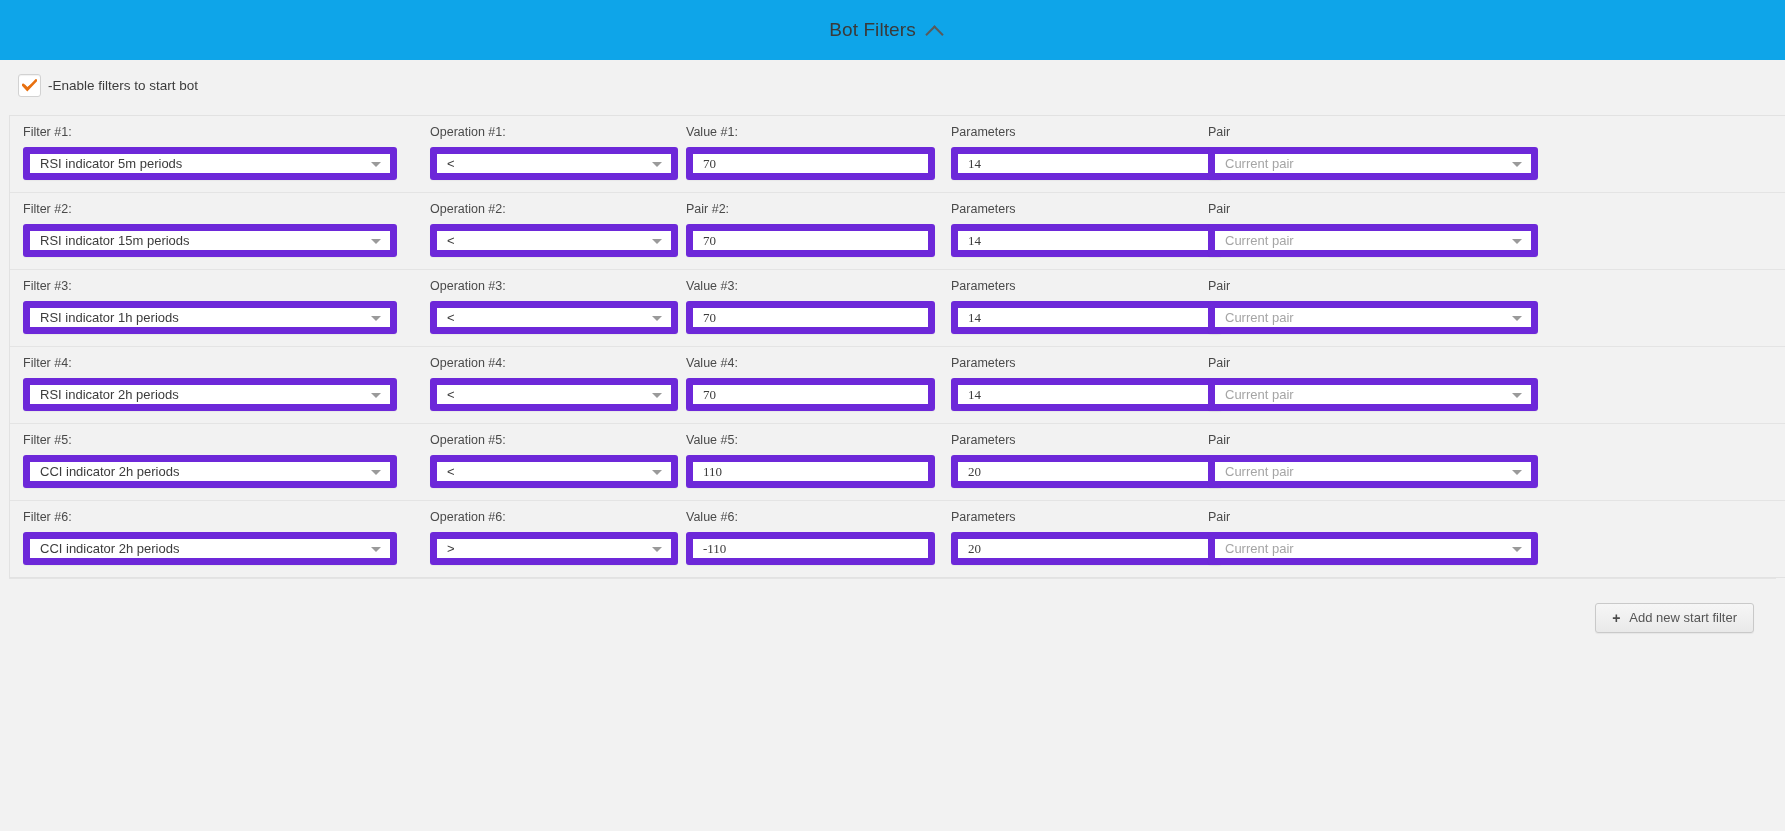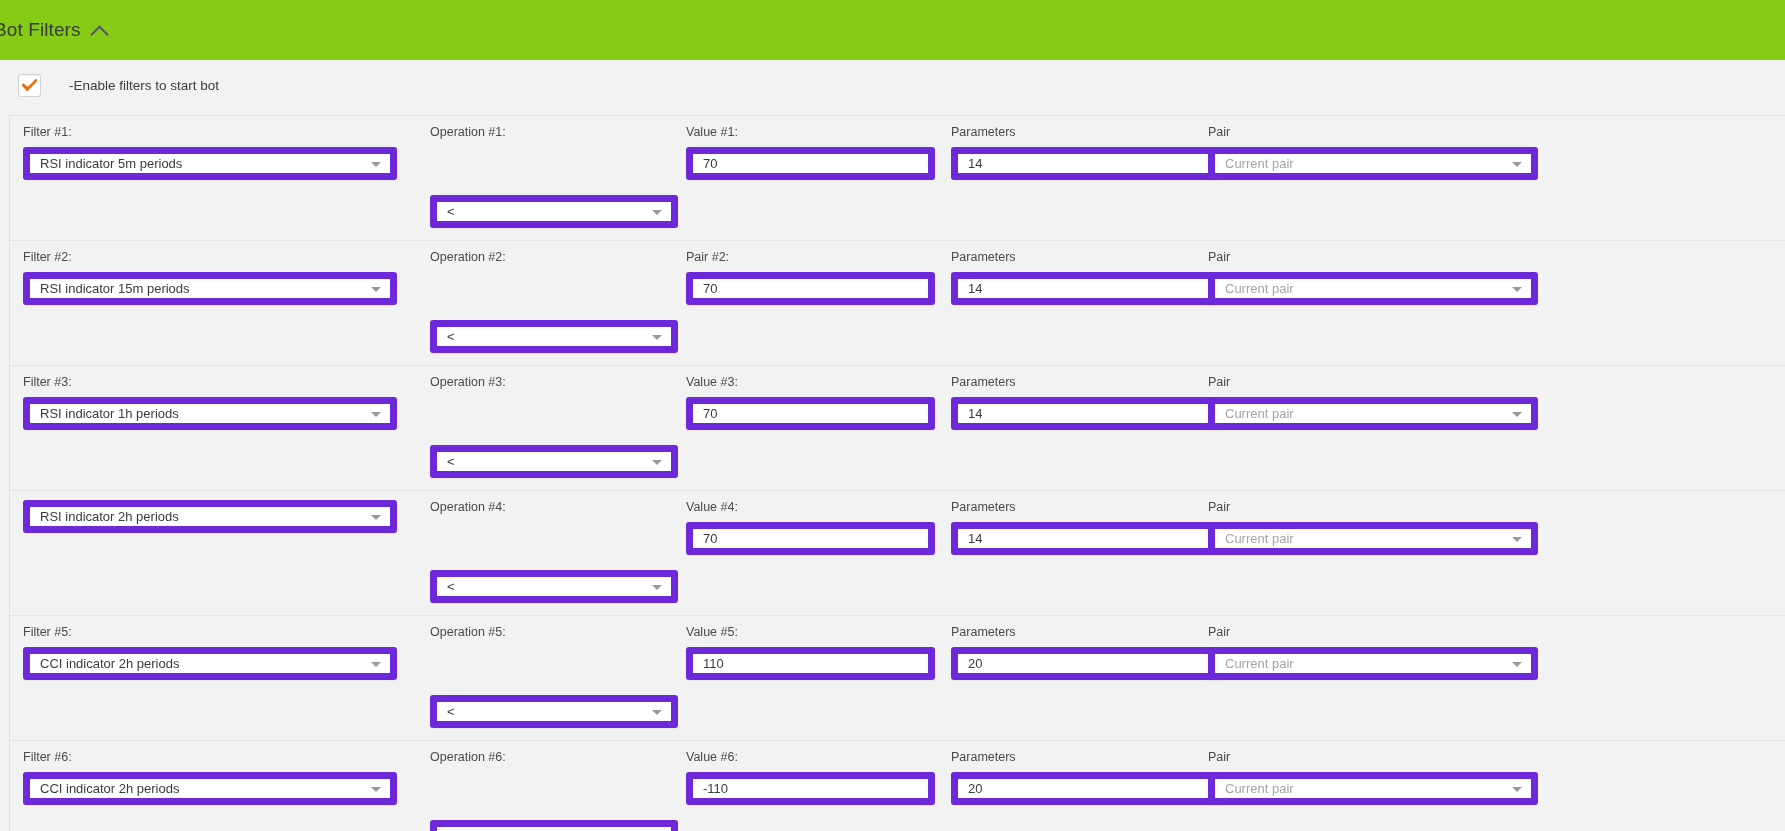--- a/index.html
+++ b/index.html
@@ -15,22 +15,22 @@
     height: 831px;
     background: #f2f2f2;
     overflow: hidden;
   }
 
   
   .panel-header {
     height: 60px;
     display: flex;
     align-items: center;
-    justify-content: flex-start;
-    background: #84cc16;
+    justify-content: center;
+    background: #0ea5e9;
   }
   .panel-title-wrap {
     display: flex;
     align-items: center;
     gap: 11px;
     cursor: pointer;
     transform: translateX(-6px);
   }
   .panel-title {
     font-size: 19px;
@@ -53,21 +53,20 @@
     border-left: 2px solid #5a5a5a;
     border-top: 2px solid #5a5a5a;
     transform: rotate(45deg);
   }
 
   
   .enable-row {
     display: flex;
     align-items: center;
     padding: 14px 0 18px 18px;
-    gap: 21px;
   }
   .checkbox {
     width: 23px;
     height: 23px;
     background: #ffffff;
     border: 1px solid #d2d2d2;
     border-radius: 3px;
     box-shadow: 0 1px 1px rgba(0,0,0,0.06) inset;
     display: flex;
     align-items: center;
@@ -120,21 +119,21 @@
     border-radius: 3px;
     display: flex;
     align-items: center;
     padding: 0 10px;
     font-size: 13px;
     color: #3c3c3c;
     box-shadow: 0 1px 1px rgba(0,0,0,0.04);
     position: relative;
   }
   .ctl.select { cursor: pointer; padding-right: 26px; }
-  .ctl.input { cursor: text; }
+  .ctl.input { cursor: text; font-family: Liberation Serif, serif; }
   .ctl .txt {
     overflow: hidden;
     text-overflow: ellipsis;
     white-space: nowrap;
   }
   .ctl .txt.placeholder { color: #a5a5a5; }
 
   .caret {
     position: absolute;
     right: 9px;
@@ -144,21 +143,21 @@
     margin-top: -2px;
     border-left: 5px solid transparent;
     border-right: 5px solid transparent;
     border-top: 5px solid #9a9a9a;
   }
 
   
   .col-filter { width: 396px; margin-left: 13px; }
   .col-filter .ctl { width: 374px; }
 
-  .col-op { width: 248px; margin-left: 11px; gap: 48px; }
+  .col-op { width: 248px; margin-left: 11px; }
   .col-op .ctl { width: 248px; }
 
   .col-value { width: 249px; margin-left: 8px; }
   .col-value .ctl { width: 249px; }
 
   .col-params { width: 247px; margin-left: 16px; }
   .col-params .ctl { width: 271px; }
 
   .col-pair { width: 331px; margin-left: 10px; }
   .col-pair .ctl { width: 330px; }
@@ -322,20 +321,21 @@
         <span class="field-label">Pair</span>
         <div class="ctl select">
           <span class="txt placeholder">Current pair</span>
           <span class="caret"></span>
         </div>
       </div>
     </div>
 
     <div class="filter-row">
       <div class="field col-filter">
+        <span class="field-label">Filter #4:</span>
         <div class="ctl select">
           <span class="txt">RSI indicator 2h periods</span>
           <span class="caret"></span>
         </div>
       </div>
       <div class="field col-op">
         <span class="field-label">Operation #4:</span>
         <div class="ctl select">
           <span class="txt">&lt;</span>
           <span class="caret"></span>

